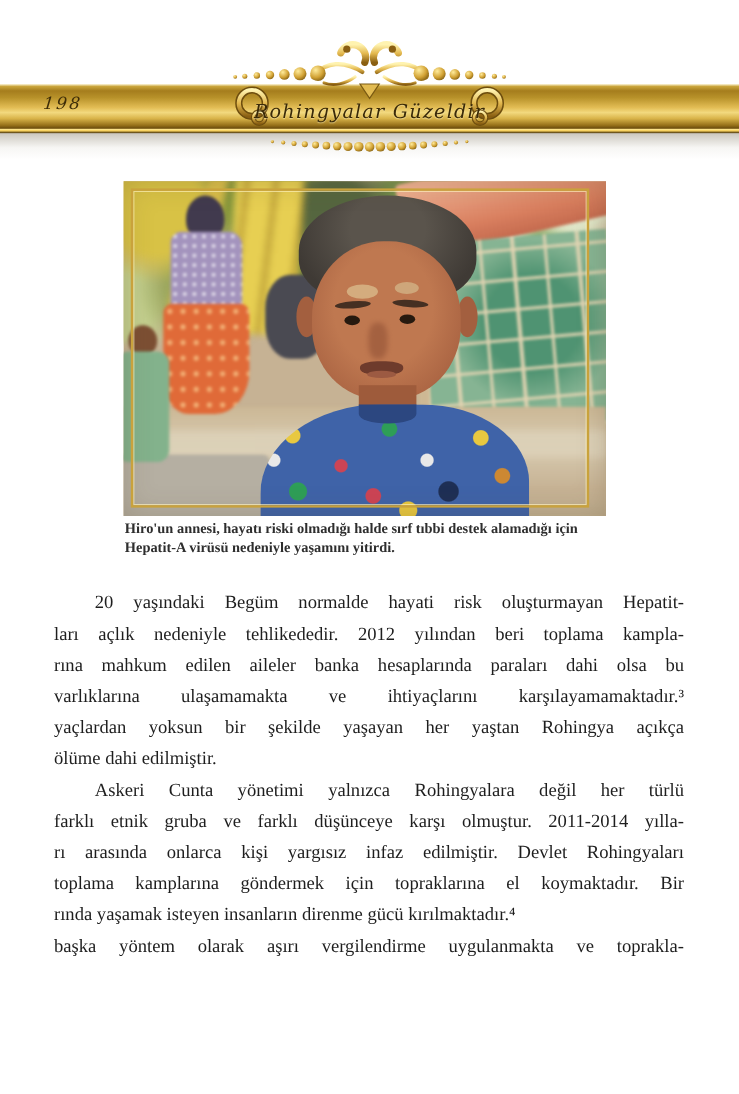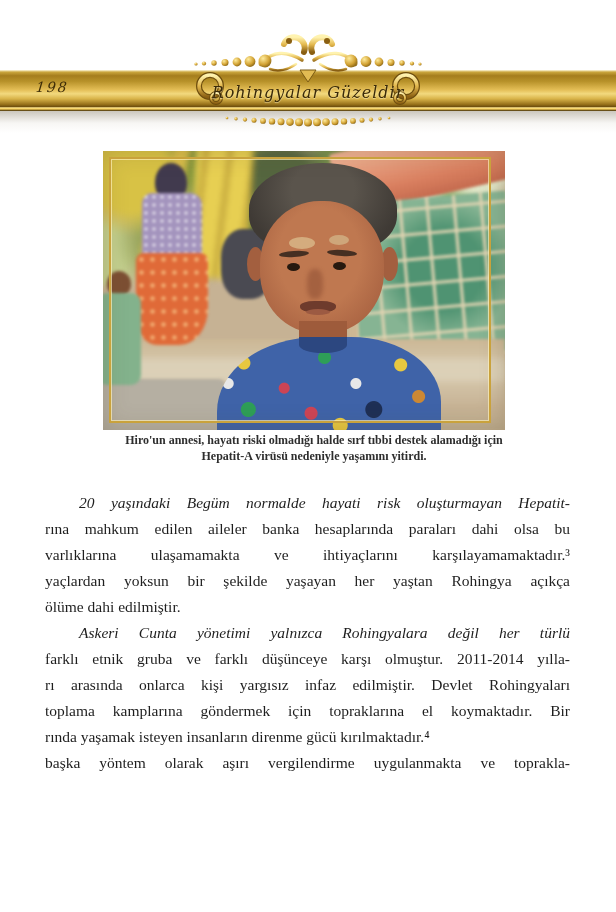--- a/index.html
+++ b/index.html
@@ -122,33 +122,33 @@
   .collar{left:196px;top:186px;width:48px;height:16px;background:#2c4780;border-radius:0 0 50% 50%;}
   .photo-vignette{position:absolute;inset:0;box-shadow:inset 0 0 24px rgba(90,70,40,.25);}
   .photo-frame{
     position:absolute;left:6px;top:6px;right:14px;bottom:7px;
     border:2px solid #c9a23c;box-shadow:inset 0 0 0 1px rgba(255,243,190,.65);
     pointer-events:none;z-index:5;
   }
   
   .caption{
     position:absolute;left:104px;top:432px;width:420px;
-    font-family:"Liberation Serif",serif;font-weight:bold;font-size:12px;line-height:16px;color:#2e2e2e;text-align:center;
+    font-family:"Liberation Serif",serif;font-weight:bold;font-size:12px;line-height:16px;color:#2e2e2e;
   }
   
   .body-text{
     position:absolute;left:45px;top:490px;width:525px;
     font-size:15.5px;line-height:26px;color:#1e1e1e;
   }
   .line{
     width:100%;box-sizing:border-box;
     text-align:justify;text-align-last:justify;
     white-space:normal;
   }
-  .line.indent{padding-left:34px;font-style:italic;}
+  .line.indent{padding-left:34px;}
   .line.last{text-align-last:left;}
 </style>
 </head>
 <body>
 
 <div class="page">
 
   <div class="band-under-shadow"></div>
   <div class="gold-band"></div>
   <div class="page-number">198</div>
@@ -274,20 +274,21 @@
   </div>
 
   <div class="caption">
     <div>Hiro'un annesi, hayatı riski olmadığı halde sırf tıbbi destek alamadığı için</div>
     <div>Hepatit-A virüsü nedeniyle yaşamını yitirdi.</div>
   </div>
 
   <div class="body-text">
     <div class="paragraph">
       <div class="line indent">20 yaşındaki Begüm normalde hayati risk oluşturmayan Hepatit-</div>
+      <div class="line">ları açlık nedeniyle tehlikededir. 2012 yılından beri toplama kampla-</div>
       <div class="line">rına mahkum edilen aileler banka hesaplarında paraları dahi olsa bu</div>
       <div class="line">varlıklarına ulaşamamakta ve ihtiyaçlarını karşılayamamaktadır.³</div>
       <div class="line">yaçlardan yoksun bir şekilde yaşayan her yaştan Rohingya açıkça</div>
       <div class="line last">ölüme dahi edilmiştir.</div>
     </div>
     <div class="paragraph">
       <div class="line indent">Askeri Cunta yönetimi yalnızca Rohingyalara değil her türlü</div>
       <div class="line">farklı etnik gruba ve farklı düşünceye karşı olmuştur. 2011-2014 yılla-</div>
       <div class="line">rı arasında onlarca kişi yargısız infaz edilmiştir. Devlet Rohingyaları</div>
       <div class="line">toplama kamplarına göndermek için topraklarına el koymaktadır. Bir</div>

